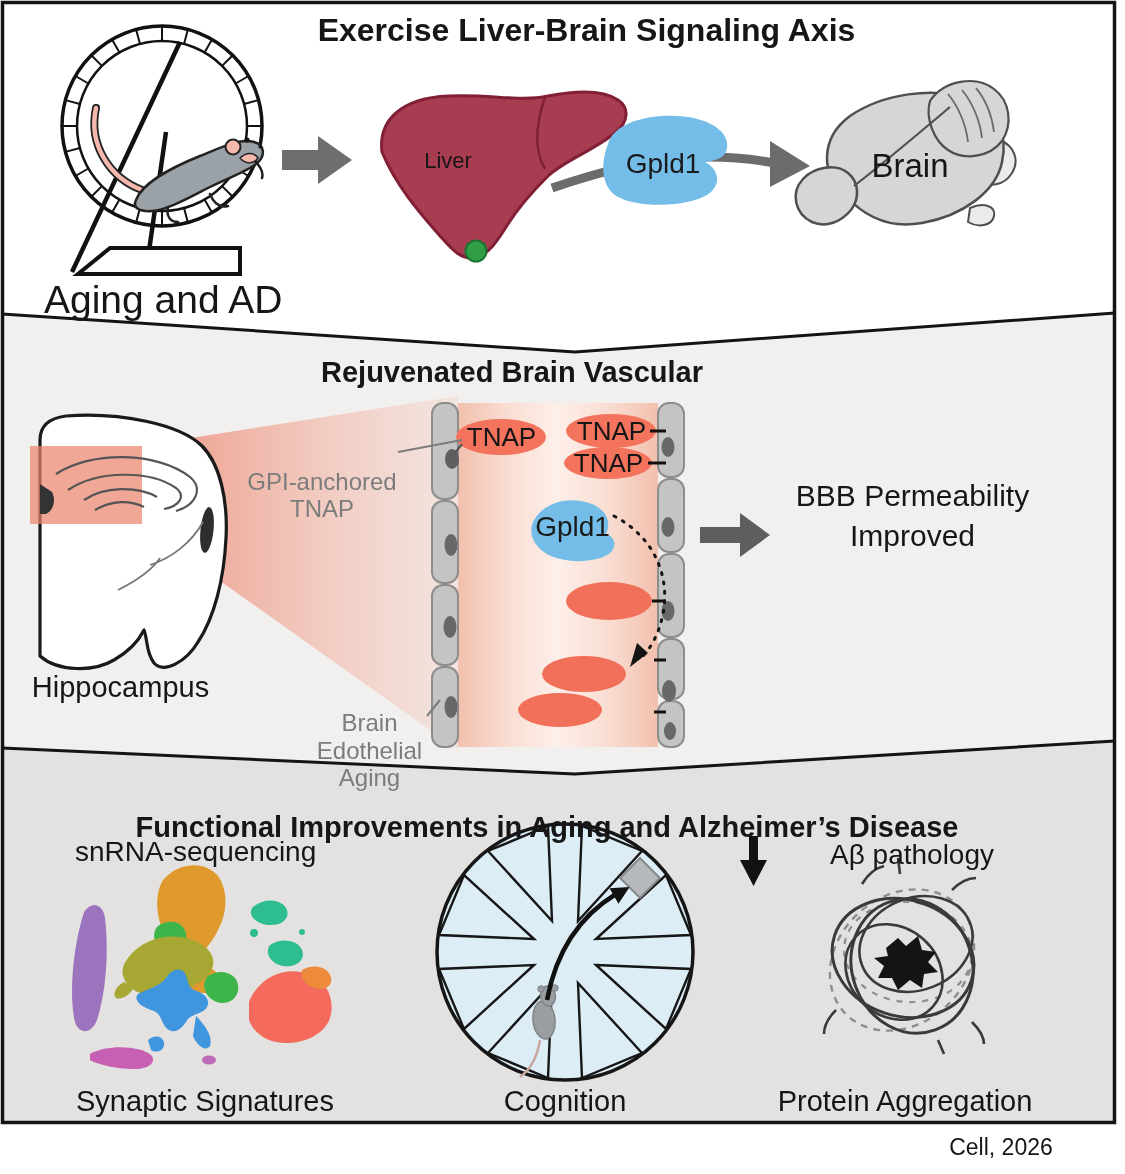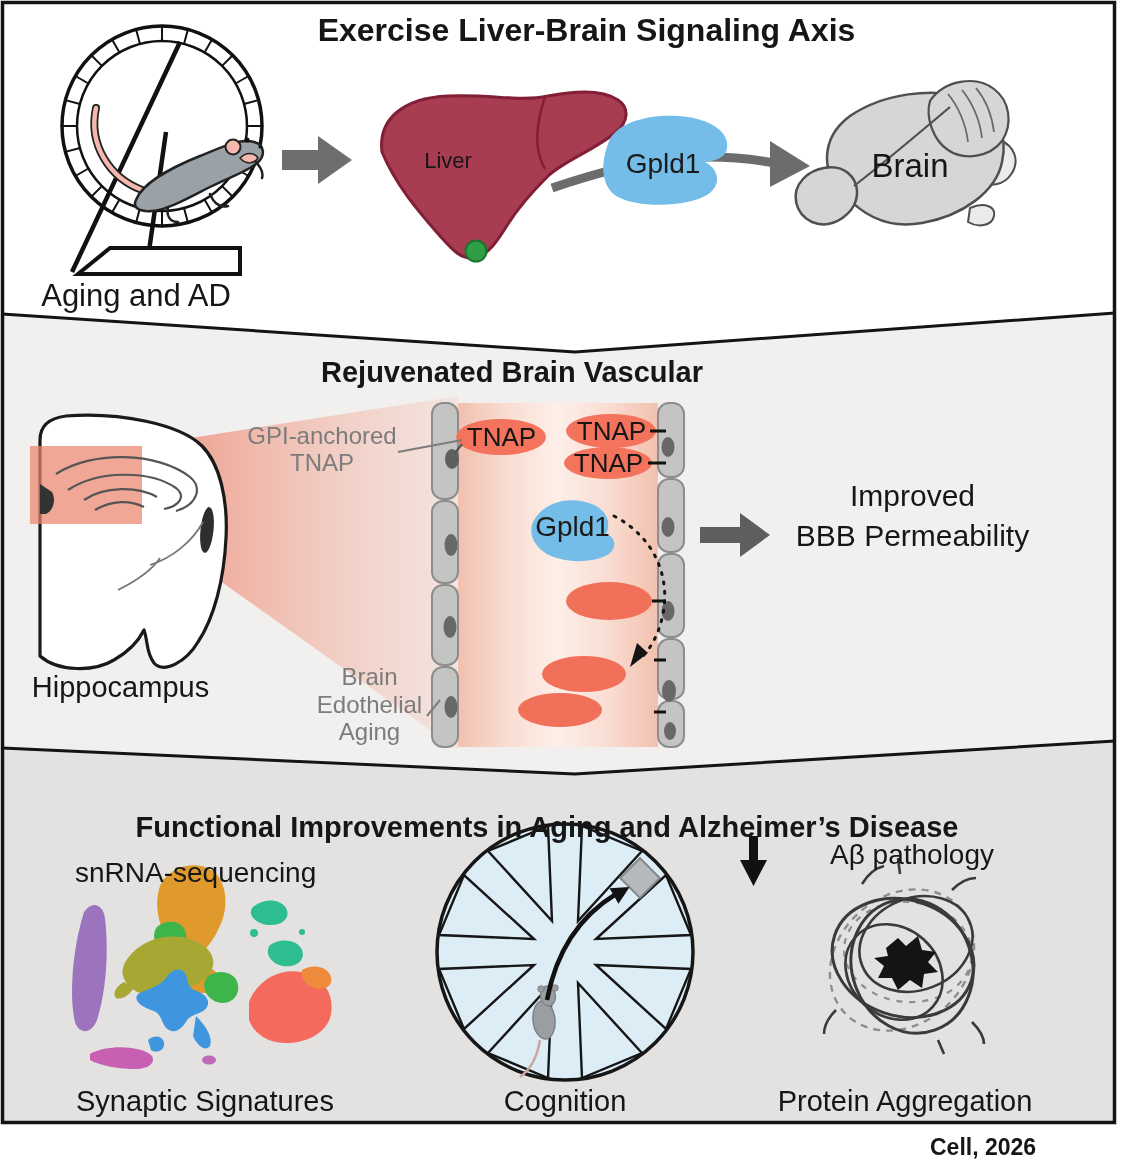--- a/index.html
+++ b/index.html
@@ -2,21 +2,21 @@
 <html><head>
 <meta charset="utf-8">
 <style>
   html,body{margin:0;padding:0;background:#ffffff;}
   .page{position:relative;width:1125px;height:1174px;background:#ffffff;
         font-family:"Liberation Sans",sans-serif;overflow:hidden;}
   .art{position:absolute;left:0;top:0;}
   .label{position:absolute;color:#161616;white-space:nowrap;line-height:1.15;}
   .center{text-align:center;}
   .bold{font-weight:bold;padding-left:28px;}
-  .gray{color:#7c7c7c;}
+  .gray{color:#7c7c7c;margin-top:46px;}
   .stack span{display:block;}
 </style>
 </head>
 <body>
 
 <div class="page">
 
 <svg class="art" width="1125" height="1174" viewBox="0 0 1125 1174">
   <defs>
     <linearGradient id="beamGrad" x1="140" y1="0" x2="458" y2="0" gradientUnits="userSpaceOnUse">
@@ -184,47 +184,47 @@
     <ellipse cx="894" cy="972" rx="52" ry="44" stroke="#3a3a3a" stroke-width="2.6" transform="rotate(42 894 972)"></ellipse>
     <ellipse cx="916" cy="944" rx="46" ry="58" stroke="#3a3a3a" stroke-width="2.6" transform="rotate(68 916 944)"></ellipse>
     <path d="M862,884 C868,874 876,868 884,866 M952,890 C960,882 968,878 976,878 M836,1010 C828,1018 824,1026 824,1034 M972,1022 C980,1030 984,1038 984,1044 M900,874 L898,858 M938,1040 L944,1054" stroke="#3a3a3a" stroke-width="2.6"></path>
     <path d="M886,948 L898,938 L906,946 L918,936 L922,950 L936,952 L928,962 L938,972 L924,974 L922,988 L910,980 L898,990 L892,978 L878,978 L884,966 L874,958 L888,956 Z" fill="#141414" stroke="none"></path>
   </g>
 
   <rect x="2.5" y="2.5" width="1112" height="1120" fill="none" stroke="#141414" stroke-width="3.5"></rect>
 </svg>
 
 <div class="label center bold" style="left:0;top:12px;width:1117px;font-size:32px;">Exercise Liver-Brain Signaling Axis</div>
-<div class="label center" style="left:36px;top:278px;width:200px;font-size:31px;text-align:center;">Aging and AD</div>
+<div class="label center" style="left:44px;top:278px;width:200px;font-size:39px;text-align:center;">Aging and AD</div>
 <div class="label center" style="left:398px;top:148px;width:100px;font-size:22px;">Liver</div>
 <div class="label center" style="left:613px;top:148px;width:100px;font-size:28px;color:#1a1a1a;">Gpld1</div>
 <div class="label center" style="left:860px;top:147px;width:100px;font-size:33px;">Brain</div>
 
 <div class="label center bold" style="left:0;top:356px;width:968px;font-size:29px;">Rejuvenated Brain Vascular</div>
 <div class="label center gray stack" style="left:232px;top:422px;width:180px;font-size:24px;line-height:27px;">
   <span>GPI-anchored</span>
   <span>TNAP</span>
 </div>
 <div class="label center" style="left:459px;top:423px;width:85px;font-size:26px;">TNAP</div>
 <div class="label center" style="left:569px;top:417px;width:85px;font-size:26px;">TNAP</div>
 <div class="label center" style="left:566px;top:449px;width:85px;font-size:26px;">TNAP</div>
 <div class="label center" style="left:520px;top:511px;width:105px;font-size:28px;color:#1a1a1a;">Gpld1</div>
 <div class="label center stack" style="left:790px;top:476px;width:245px;font-size:30px;line-height:40px;">
+  <span>BBB Permeability</span>
   <span>Improved</span>
-  <span>BBB Permeability</span>
 </div>
 <div class="label center" style="left:28px;top:671px;width:185px;font-size:29px;">Hippocampus</div>
 <div class="label center gray stack" style="left:312px;top:663px;width:115px;font-size:24px;line-height:27.5px;">
   <span>Brain</span>
   <span>Edothelial</span>
   <span>Aging</span>
 </div>
 
 <div class="label center bold" style="left:0;top:768px;width:1038px;font-size:29px;margin-top:43px;">Functional Improvements in Aging and Alzheimer’s Disease</div>
-<div class="label center" style="left:75px;top:836px;width:235px;font-size:28px;margin-top:21px;">snRNA-sequencing</div>
+<div class="label center" style="left:75px;top:836px;width:235px;font-size:28px;">snRNA-sequencing</div>
 <div class="label center" style="left:470px;top:1085px;width:190px;font-size:29px;">Cognition</div>
 <div class="label center" style="left:60px;top:1085px;width:290px;font-size:29px;">Synaptic Signatures</div>
 <div class="label" style="left:830px;top:839px;font-size:28px;">Aβ pathology</div>
 <div class="label center" style="left:765px;top:1085px;width:280px;font-size:29px;">Protein Aggregation</div>
 
-<div class="label" style="left:930px;top:1134px;width:142px;font-size:23px;text-align:left;font-weight:bold;">Cell, 2026</div>
+<div class="label" style="left:930px;top:1134px;width:142px;font-size:23px;text-align:center;">Cell, 2026</div>
 
 </div>
 
 </body></html>

